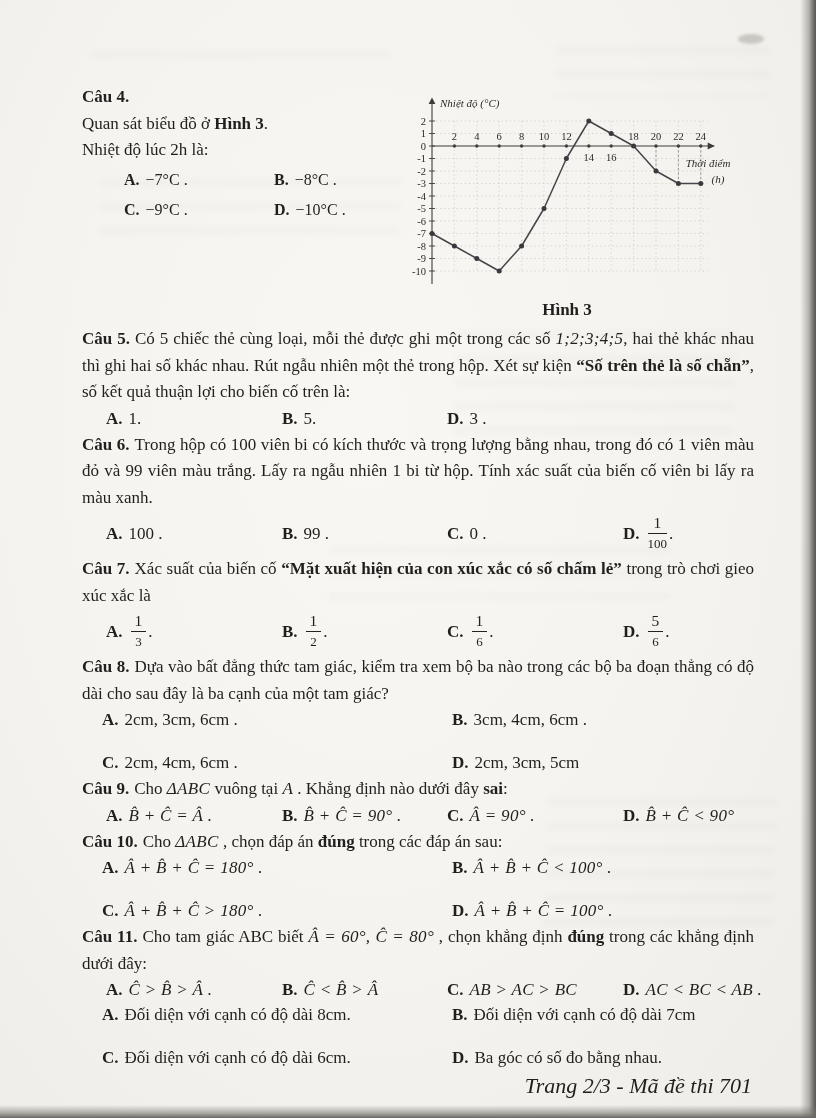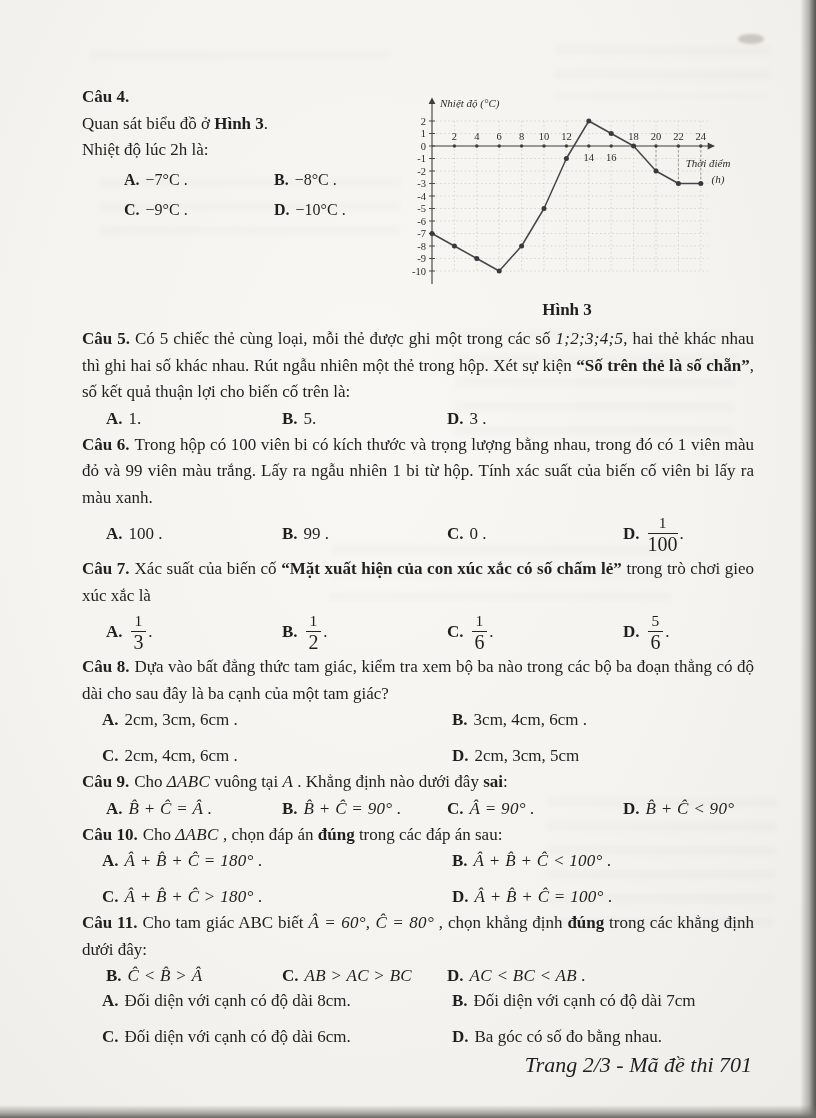--- a/index.html
+++ b/index.html
@@ -16,28 +16,28 @@
   .hero .q-body{text-align:left;}
   .question{margin-bottom:2px;}
   .b{font-weight:bold;}
   .m{font-style:italic;letter-spacing:.3px;}
   .q-label{font-weight:bold;margin-right:5px;}
   
   .options{display:grid;margin:1px 0 2px;}
   .option{line-height:23px;font-size:17px;white-space:nowrap;}
   .option .letter{font-weight:bold;margin-right:6px;}
   .cols-four{grid-template-columns:176px 165px 176px auto;padding-left:24px;}
-  .cols-two{grid-template-columns:350px auto;padding-left:20px;row-gap:13px;}
+  .cols-two{grid-template-columns:350px auto;padding-left:20px;row-gap:20px;}
   .cols-q4{grid-template-columns:150px auto;padding-left:42px;row-gap:4px;margin-top:3px;}
   .cols-q4 .option{font-size:16px;line-height:26px;}
   .options.has-frac{align-items:center;min-height:42px;}
   .options.has-frac .option{display:flex;align-items:center;}
   .frac{display:inline-block;text-align:center;line-height:1;margin:0 2px;}
   .frac .num{display:block;padding:0 4px 2px;border-bottom:1.2px solid #222;font-size:15.5px;line-height:16px;}
-  .frac .den{display:block;padding-top:2px;font-size:20px;line-height:16px;}
+  .frac .den{display:block;padding-top:2px;font-size:13px;line-height:16px;}
   
   .hero{display:flex;margin-bottom:6px;}
   .hero-left{width:320px;flex:0 0 320px;}
   .hero-figure{width:352px;margin:10px 0 0 0;padding:0;}
   .hero-figure figcaption{width:330px;text-align:center;font-weight:bold;font-size:17px;margin-top:2px;}
   
   .grid{stroke:#c6c5bc;stroke-width:.7;stroke-dasharray:1.3 2.8;}
   .drop{stroke:#8a8a84;stroke-width:.9;stroke-dasharray:2.2 2.2;}
   .axis{stroke:#3c3c3a;stroke-width:1.1;}
   .arrow{fill:#3c3c3a;stroke:none;}
@@ -287,20 +287,21 @@
           <div class="options cols-two">
             <div class="option"><span class="letter">A.</span><span class="m">Â + B̂ + Ĉ = 180° .</span></div>
             <div class="option"><span class="letter">B.</span><span class="m">Â + B̂ + Ĉ &lt; 100° .</span></div>
             <div class="option"><span class="letter">C.</span><span class="m">Â + B̂ + Ĉ &gt; 180° .</span></div>
             <div class="option"><span class="letter">D.</span><span class="m">Â + B̂ + Ĉ = 100° .</span></div>
           </div>
         </div>
         <div class="question">
           <p class="q-body"><span class="q-label">Câu 11.</span><span>Cho tam giác ABC biết </span><span class="m">Â = 60°, Ĉ = 80°</span><span> , chọn khẳng định </span><span class="b">đúng</span><span> trong các khẳng định dưới đây:</span></p>
           <div class="options cols-four">
+            <div class="option"><span class="letter">A.</span><span class="m">Ĉ &gt; B̂ &gt; Â .</span></div>
             <div class="option"><span class="letter">B.</span><span class="m">Ĉ &lt; B̂ &gt; Â</span></div>
             <div class="option"><span class="letter">C.</span><span class="m">AB &gt; AC &gt; BC</span></div>
             <div class="option"><span class="letter">D.</span><span class="m">AC &lt; BC &lt; AB .</span></div>
           </div>
         </div>
         <div class="question">
           <div class="options cols-two">
             <div class="option"><span class="letter">A.</span><span>Đối diện với cạnh có độ dài 8cm.</span></div>
             <div class="option"><span class="letter">B.</span><span>Đối diện với cạnh có độ dài 7cm</span></div>
             <div class="option"><span class="letter">C.</span><span>Đối diện với cạnh có độ dài 6cm.</span></div>

